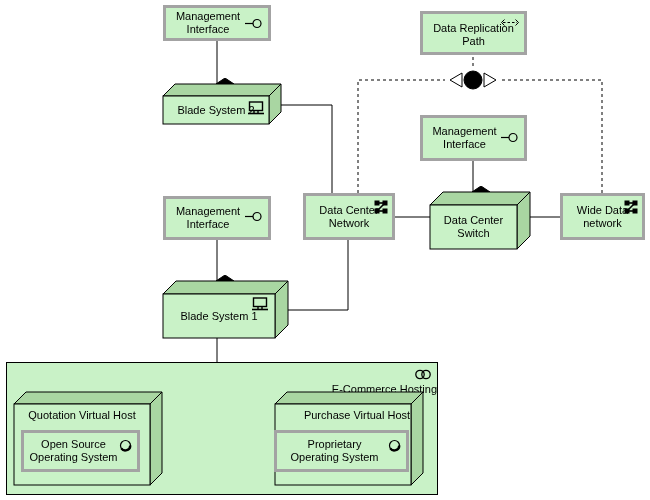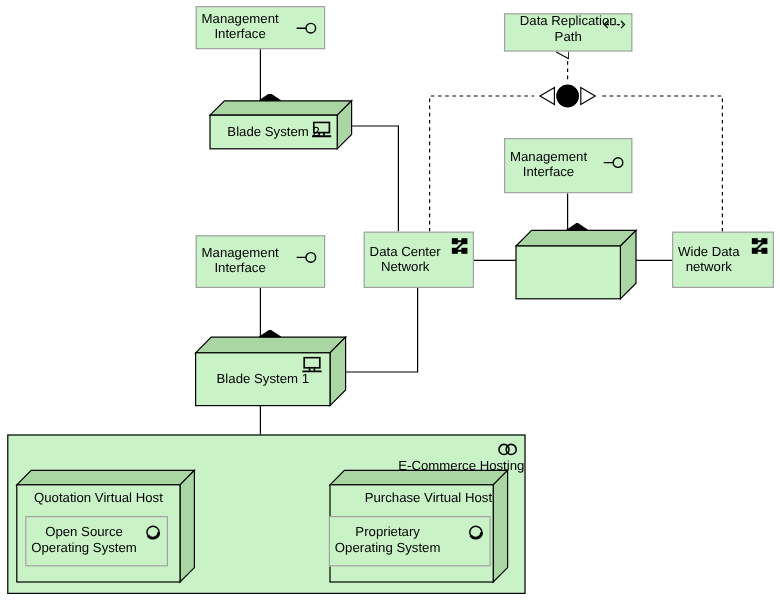--- a/index.html
+++ b/index.html
@@ -24,28 +24,29 @@
     top: 0;
     width: 650px;
     height: 500px;
     pointer-events: none;
   }
 
   
   .node {
     position: absolute;
     box-sizing: border-box;
-    border: 1px solid #a3a3a3;
+    border: 3px solid #a3a3a3;
     background: #c9f2c7;
     color: #000000;
     font-size: 11px;
     line-height: 13px;
     text-align: center;
     display: flex;
     align-items: center;
+    justify-content: center;
   }
   .node .label {
     display: block;
     padding: 0 4px;
     white-space: pre-line;
   }
 
   
   .rect { }
 
@@ -203,30 +204,30 @@
 
   <div class="node rect with-lollipop" style="left:163px; top:5px; width:108px; height:36px;">
     <span class="label">Management
 Interface</span>
     <svg class="icon lollipop" width="18" height="11" viewBox="0 0 18 11">
       <line x1="0" y1="5.5" x2="8" y2="5.5" stroke="#000000" stroke-width="1.2"></line>
       <circle cx="12" cy="5.5" r="4" fill="none" stroke="#000000" stroke-width="1.2"></circle>
     </svg>
   </div>
 
-  <div class="node rect" style="left:420px; top:11px; width:107px; height:32px; align-items:flex-end; padding-bottom:4px;">
+  <div class="node rect" style="left:420px; top:11px; width:107px; height:44px; align-items:flex-end; padding-bottom:4px;">
     <span class="label">Data Replication Path</span>
     <svg class="icon topright" width="20" height="9" viewBox="0 0 20 9">
       <line x1="3" y1="4.5" x2="17" y2="4.5" stroke="#000000" stroke-width="1" stroke-dasharray="2.5,2"></line>
       <polyline points="4.5,1.5 1.5,4.5 4.5,7.5" fill="none" stroke="#000000" stroke-width="1"></polyline>
       <polyline points="15.5,1.5 18.5,4.5 15.5,7.5" fill="none" stroke="#000000" stroke-width="1"></polyline>
     </svg>
   </div>
 
-  <div class="cube" style="left:163px; top:84px; width:128px; height:40px;margin-left:12px;">
+  <div class="cube" style="left:163px; top:84px; width:128px; height:40px;">
     <svg class="cube-3d" width="118" height="40" viewBox="0 0 118 40">
       <polygon points="0,12 12,0 118,0 106,12" fill="#a9d6a2" stroke="#000000" stroke-width="1"></polygon>
       <polygon points="106,12 118,0 118,28 106,40" fill="#a9d6a2" stroke="#000000" stroke-width="1"></polygon>
       <rect x="0" y="12" width="106" height="28" fill="#c9f2c7" stroke="#000000" stroke-width="1"></rect>
     </svg>
     <div class="cube-body" style="left:0; top:12px; width:106px; height:28px; border:none; background:transparent;">
       <span class="label">Blade System 2</span>
     </div>
     <svg class="icon" style="left:84px; top:17px;" width="18" height="16" viewBox="0 0 18 16">
       <rect x="2.5" y="1" width="13" height="8.5" fill="none" stroke="#000000" stroke-width="1.4"></rect>
@@ -267,20 +268,24 @@
       <rect x="8.5" y="8.5" width="5" height="5" fill="#000000"></rect>
     </svg>
   </div>
 
   <div class="cube" style="left:430px; top:192px; width:100px; height:57px;">
     <svg class="cube-3d" width="100" height="57" viewBox="0 0 100 57">
       <polygon points="0,13 13,0 100,0 87,13" fill="#a9d6a2" stroke="#000000" stroke-width="1"></polygon>
       <polygon points="87,13 100,0 100,44 87,57" fill="#a9d6a2" stroke="#000000" stroke-width="1"></polygon>
       <rect x="0" y="13" width="87" height="44" fill="#c9f2c7" stroke="#000000" stroke-width="1"></rect>
     </svg>
+    <div class="cube-body" style="left:0; top:13px; width:87px; height:44px; border:none; background:transparent;">
+      <span class="label">Data Center
+Switch</span>
+    </div>
   </div>
 
   <div class="node rect" style="left:560px; top:193px; width:85px; height:47px;">
     <span class="label">Wide Data
 network</span>
     <svg class="icon topright" width="14" height="14" viewBox="0 0 14 14">
       <line x1="3" y1="3" x2="11" y2="3" stroke="#000000" stroke-width="1.6"></line>
       <line x1="11" y1="3" x2="3" y2="11" stroke="#000000" stroke-width="1.6"></line>
       <line x1="3" y1="11" x2="11" y2="11" stroke="#000000" stroke-width="1.6"></line>
       <rect x="0.5" y="0.5" width="5" height="5" fill="#000000"></rect>

